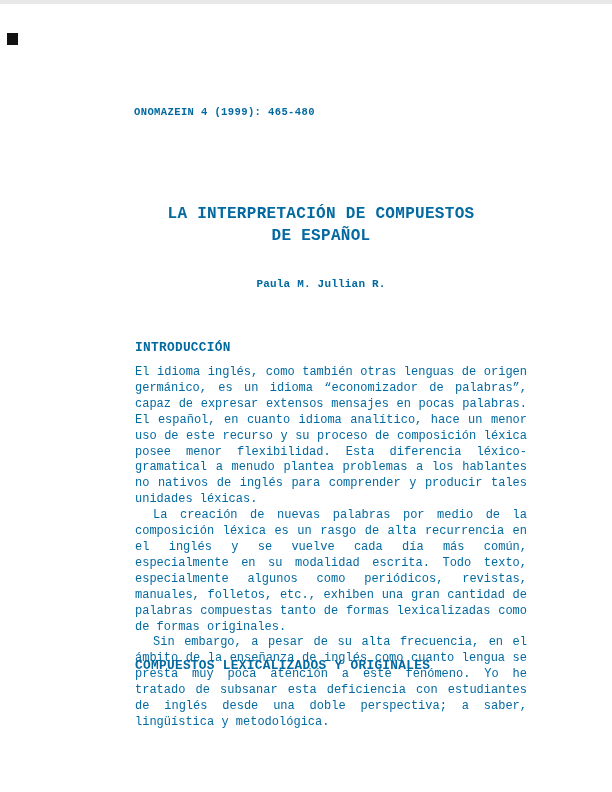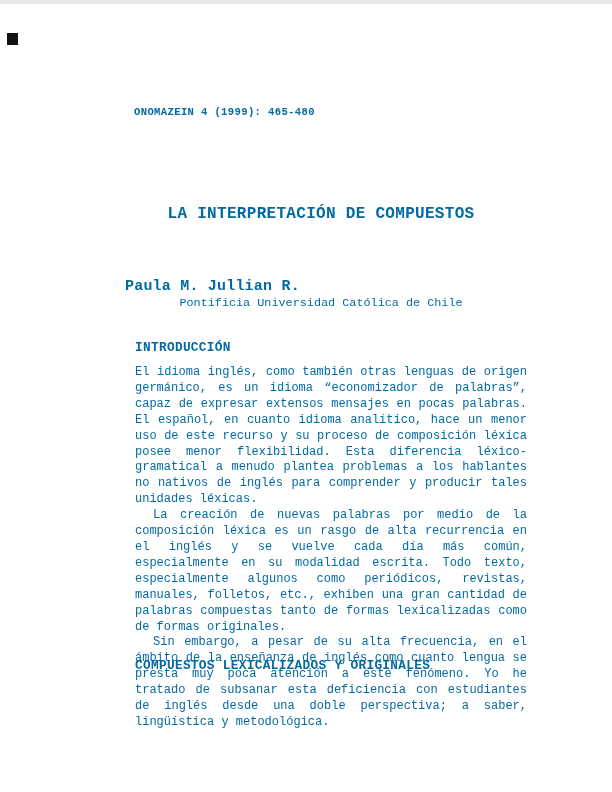--- a/index.html
+++ b/index.html
@@ -45,21 +45,22 @@
     font-weight: bold;
     line-height: 21.5px;
     letter-spacing: 0.3px;
   }
   .title-line { display: block; }
   .author {
     position: absolute;
     left: 125px;
     top: 274px;
     width: 392px;
-    font-size: 15px;
+    text-align: center;
+    font-size: 11px;
     font-weight: bold;
     letter-spacing: 0.2px;
   }
   .affiliation {
     position: absolute;
     left: 125px;
     top: 292px;
     width: 392px;
     text-align: center;
     font-size: 11.8px;
@@ -91,25 +92,25 @@
 <body>
 
 <div class="page">
 
   <div class="scan-artifact"></div>
 
   <div class="running-header">ONOMAZEIN 4 (1999): 465-480</div>
 
   <h1 class="title">
     <span class="title-line">LA INTERPRETACIÓN DE COMPUESTOS</span>
+    <span class="title-line">DE ESPAÑOL</span>
   </h1>
 
   <div class="author">Paula M. Jullian R.</div>
 
-  <div class="affiliation">Pontificia Universidad Católica de Chile</div>
 
   <div class="section section-intro">
     <h2>INTRODUCCIÓN</h2>
     <p class="noindent">El idioma inglés, como también otras lenguas de origen germánico, es un idioma “economizador de palabras”, capaz de expresar extensos mensajes en pocas palabras. El español, en cuanto idioma analítico, hace un menor uso de este recurso y su proceso de composición léxica posee menor flexibilidad. Esta diferencia léxico-gramatical a menudo plantea problemas a los hablantes no nativos de inglés para comprender y producir tales unidades léxicas.</p>
     <p>La creación de nuevas palabras por medio de la composición léxica es un rasgo de alta recurrencia en el inglés y se vuelve cada día más común, especialmente en su modalidad escrita. Todo texto, especialmente algunos como periódicos, revistas, manuales, folletos, etc., exhiben una gran cantidad de palabras compuestas tanto de formas lexicalizadas como de formas originales.</p>
     <p>Sin embargo, a pesar de su alta frecuencia, en el ámbito de la enseñanza de inglés como cuanto lengua se presta muy poca atención a este fenómeno. Yo he tratado de subsanar esta deficiencia con estudiantes de inglés desde una doble perspectiva; a saber, lingüística y metodológica.</p>
   </div>
 
   <div class="section section-comp">
     <h2>COMPUESTOS LEXICALIZADOS Y ORIGINALES</h2>

